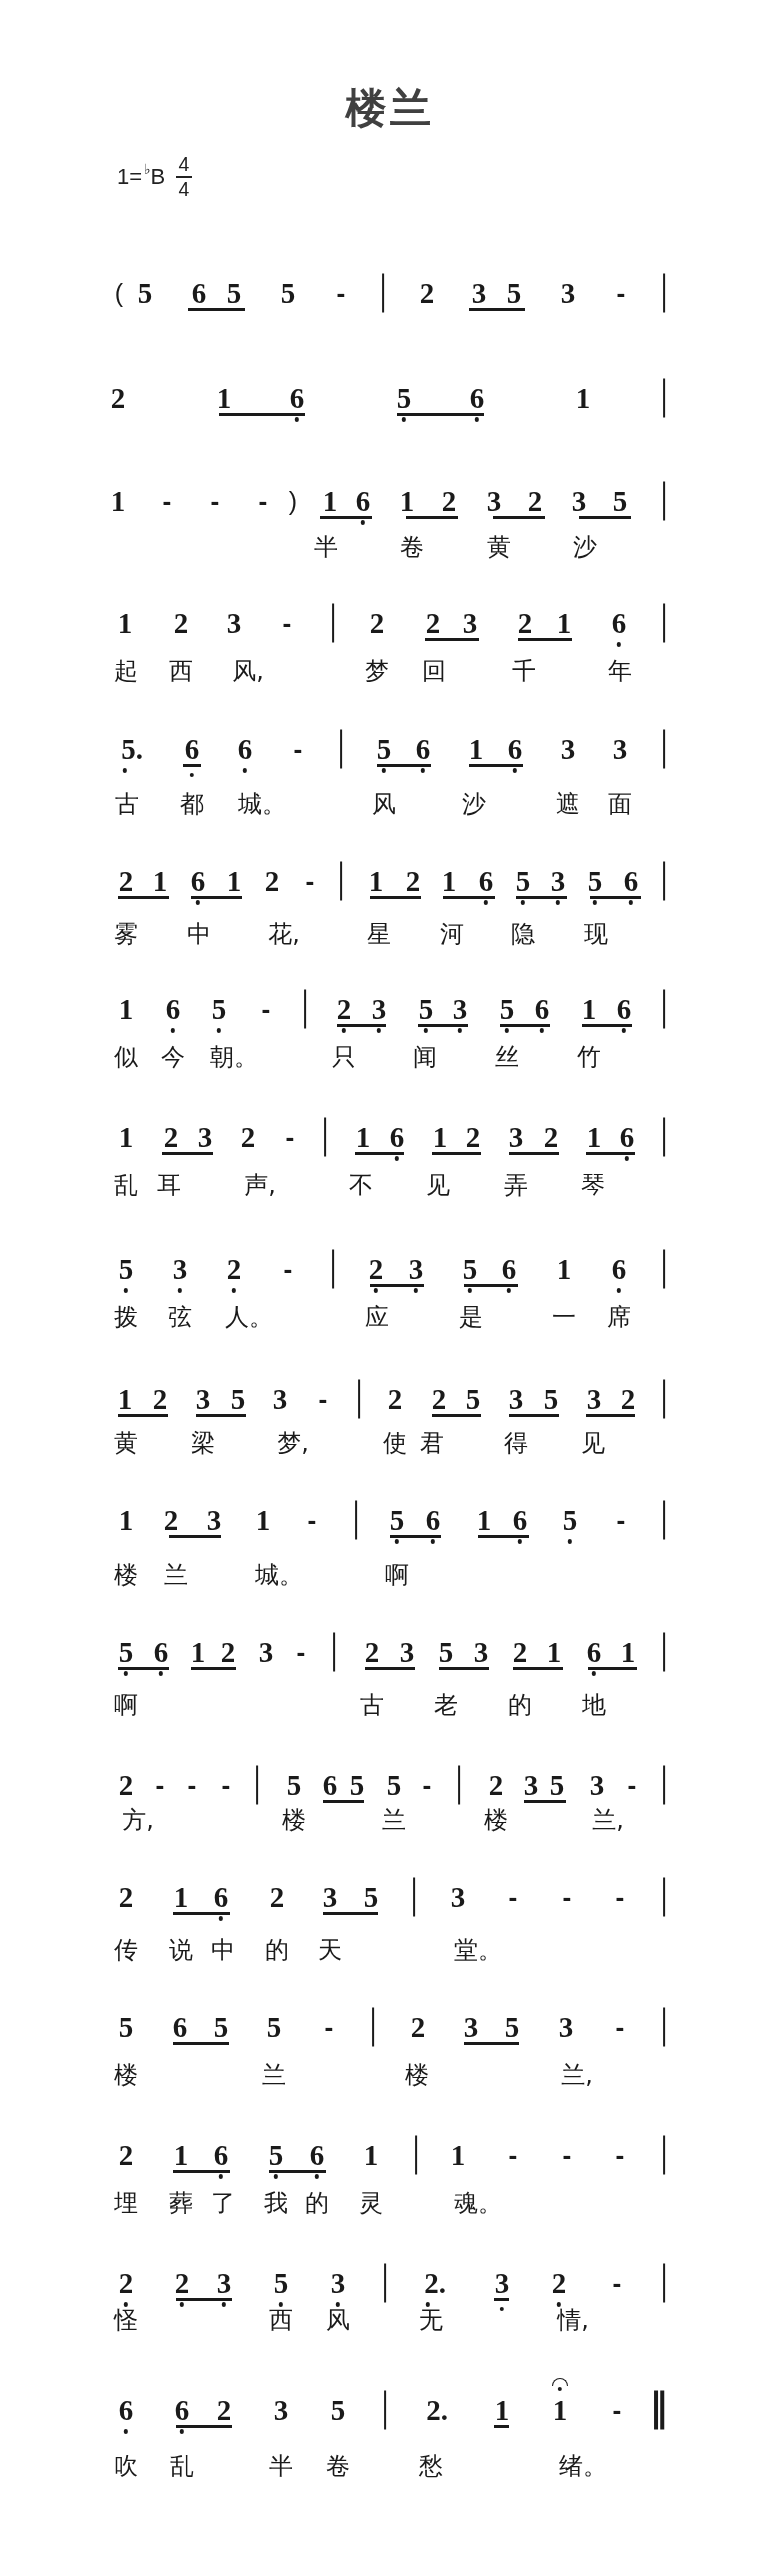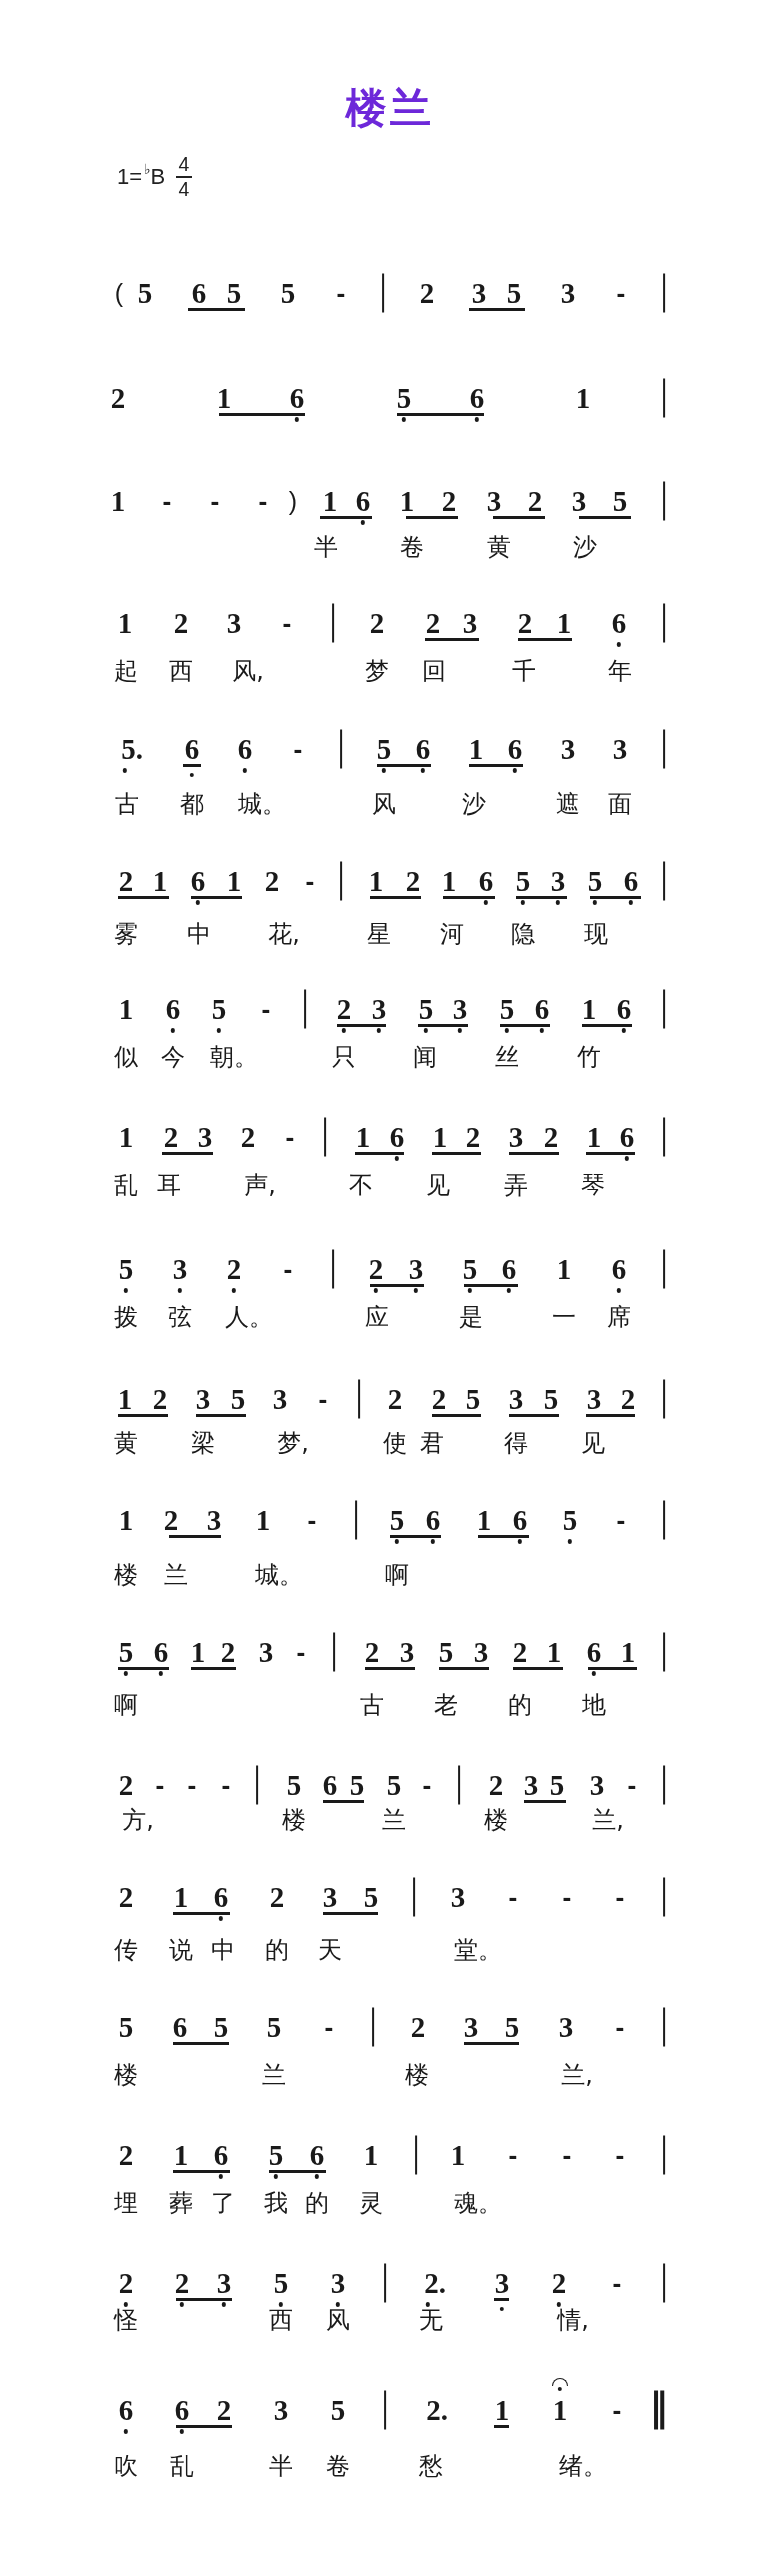--- a/index.html
+++ b/index.html
@@ -1,19 +1,19 @@
 <!DOCTYPE html>
 <html style="font-size:14px"><head>
 <meta charset="utf-8">
 <style>
   html, body { margin: 0; padding: 0; background: #ffffff; }
   body { width: 780px; height: 2576px; position: relative; overflow: hidden;
          font-family: "DejaVu Sans", sans-serif; color: #1a1a1a; }
   .title { position: absolute; left: 0; width: 780px; top: 81px; text-align: center;
-           font-family: "DejaVu Sans", sans-serif; font-weight: bold; font-size: 41px; letter-spacing: 3.5px; color: #6d28d9; }
+           font-family: "DejaVu Sans", sans-serif; font-weight: bold; font-size: 41px; letter-spacing: 3.5px; color: #404040; }
   .keysig { position: absolute; left: 117px; top: 155px; height: 44px; display: flex; align-items: center;
             font-family: "Liberation Sans", sans-serif; font-size: 22px; color: #222; }
   .keysig .flat { font-size: 14px; position: relative; top: -8px; margin-left: 1.8px; }
   .timesig { display: inline-flex; flex-direction: column; align-items: center; margin-left: 10.6px;
              font-size: 19.4px; line-height: 19.4px; }
   .timesig .line { width: 16px; height: 1.8px; background: #222; margin: 1.8px 0; }
   .row { position: absolute; left: 0; width: 780px; height: 0.9px; }
   .tok { position: absolute; top: 0; transform: translate(-50%, -50%);
          font-family: "Liberation Serif", serif; font-weight: bold; font-size: 29px; line-height: 30px;
          color: #1a1a1a; white-space: nowrap; }

